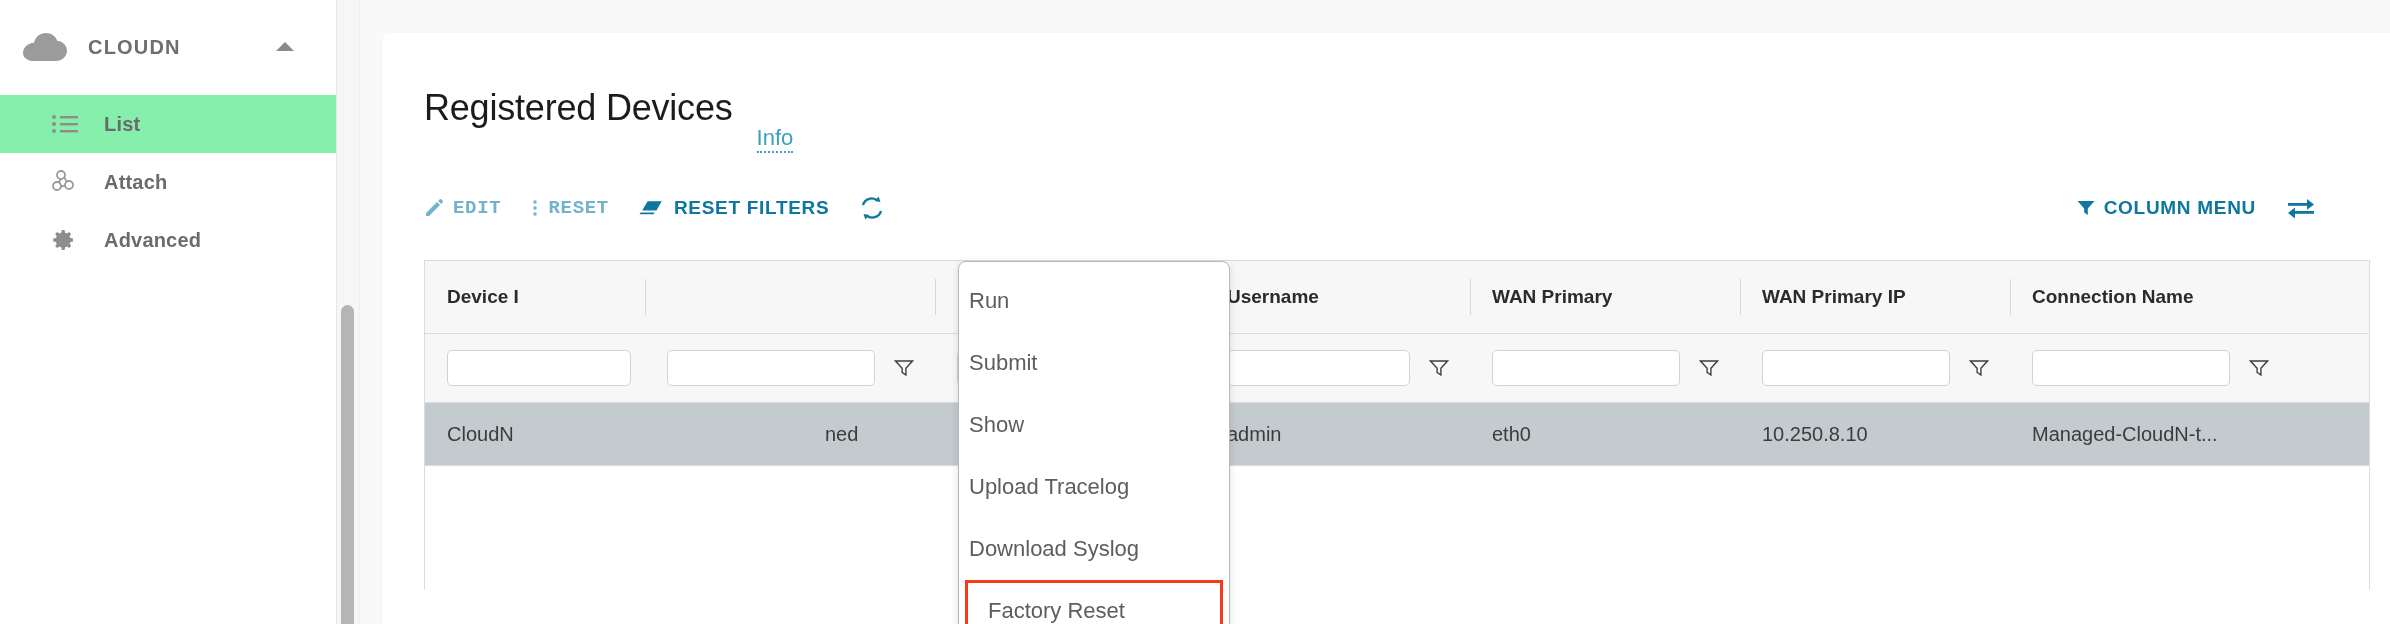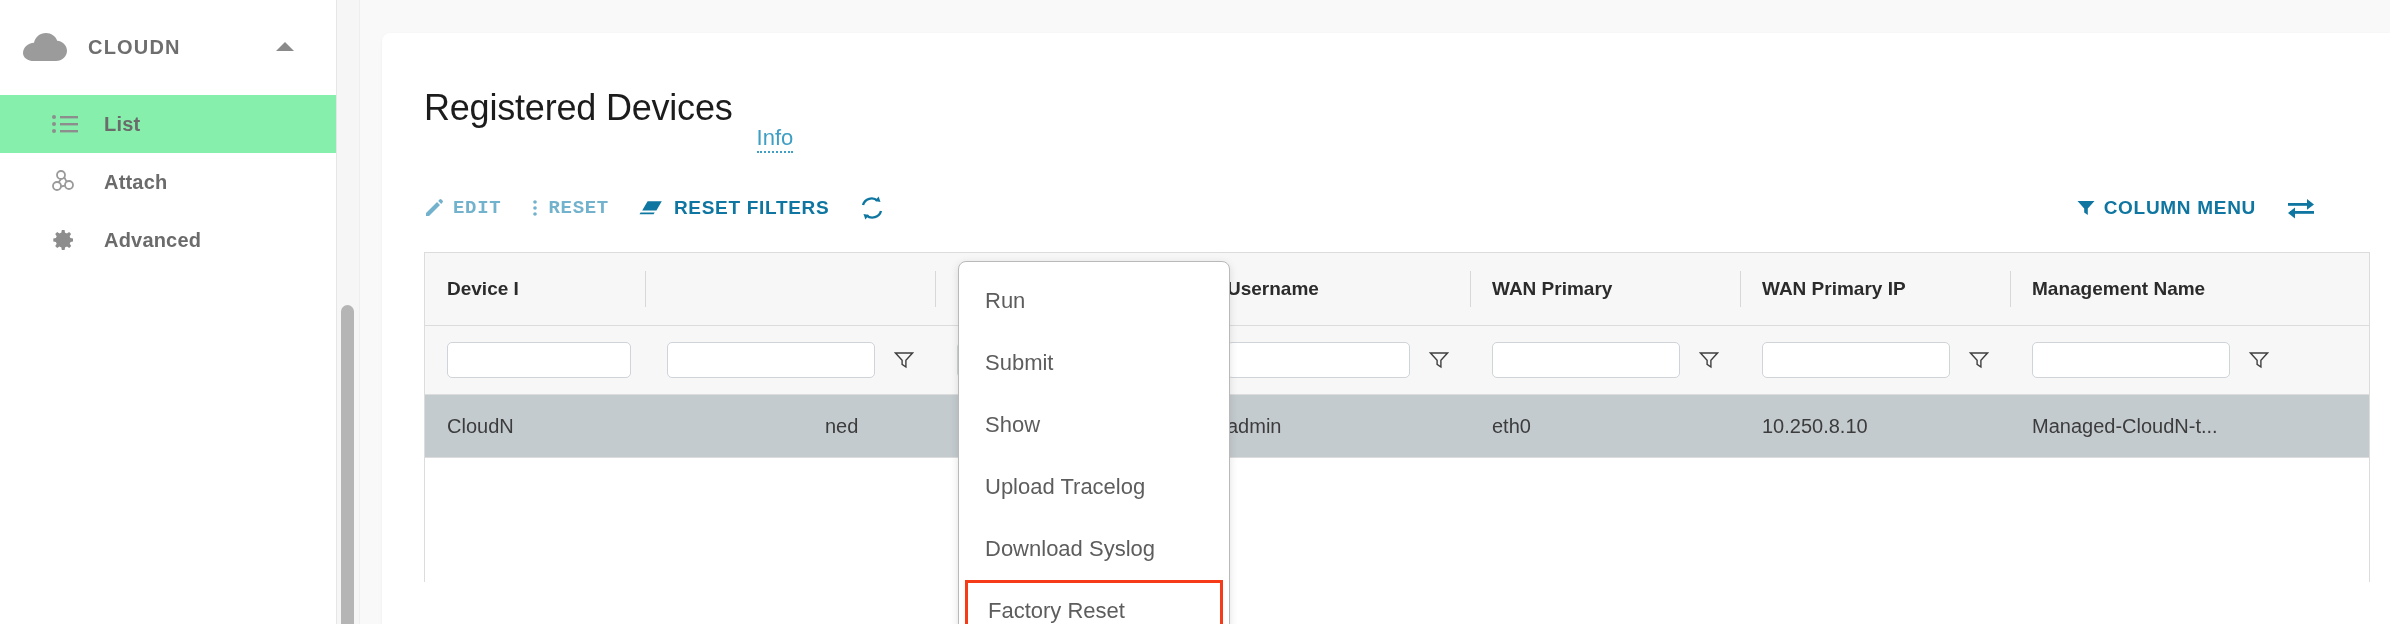--- a/index.html
+++ b/index.html
@@ -178,21 +178,21 @@
     display: inline-flex;
     align-items: center;
     justify-content: center;
     cursor: pointer;
     color: #0e76a0;
     margin-right: 28px;
   }
 
   
   .grid {
-    margin: 22px 20px 0 42px;
+    margin: 30px 20px 0 42px;
     border: 1px solid #dcdcdc;
     border-bottom: none;
     position: relative;
     height: 330px;
     box-sizing: border-box;
     overflow: hidden;
   }
   .grid-row {
     display: flex;
     align-items: stretch;
@@ -289,21 +289,21 @@
     border-radius: 8px;
     box-shadow: 0 2px 8px rgba(0,0,0,.12);
     padding: 8px 0 10px 0;
     box-sizing: border-box;
     z-index: 40;
   }
   .dd-item {
     height: 62px;
     display: flex;
     align-items: center;
-    padding-left: 26px;
+    padding-left: 10px;
     font-size: 22px;
     color: #5d5d5d;
     cursor: pointer;
     box-sizing: border-box;
   }
   .dd-item.highlighted {
     border: 3px solid #f53b18;
     margin: 0 6px;
     padding-left: 20px;
   }
@@ -446,21 +446,21 @@
 
       <div class="grid">
 
         <div class="grid-row head-row">
           <div class="head-cell" style="width:220px">Device I</div>
           <div class="head-cell" style="width:290px"></div>
           <div class="head-cell" style="width:270px">Management IP A...</div>
           <div class="head-cell" style="width:265px">Username</div>
           <div class="head-cell" style="width:270px">WAN Primary</div>
           <div class="head-cell" style="width:270px">WAN Primary IP</div>
-          <div class="head-cell" style="width:280px">Management Name</div>
+          <div class="head-cell" style="width:280px">Connection Name</div>
         </div>
 
         <div class="grid-row filter-row">
           <div class="filter-cell" style="width:220px">
             <input class="filter-input" value="" style="">
           </div>
           <div class="filter-cell" style="width:290px">
             <input class="filter-input" value="" style="">
             <span class="filter-glyph">
               <svg width="20" height="20" viewBox="0 0 20 20">

